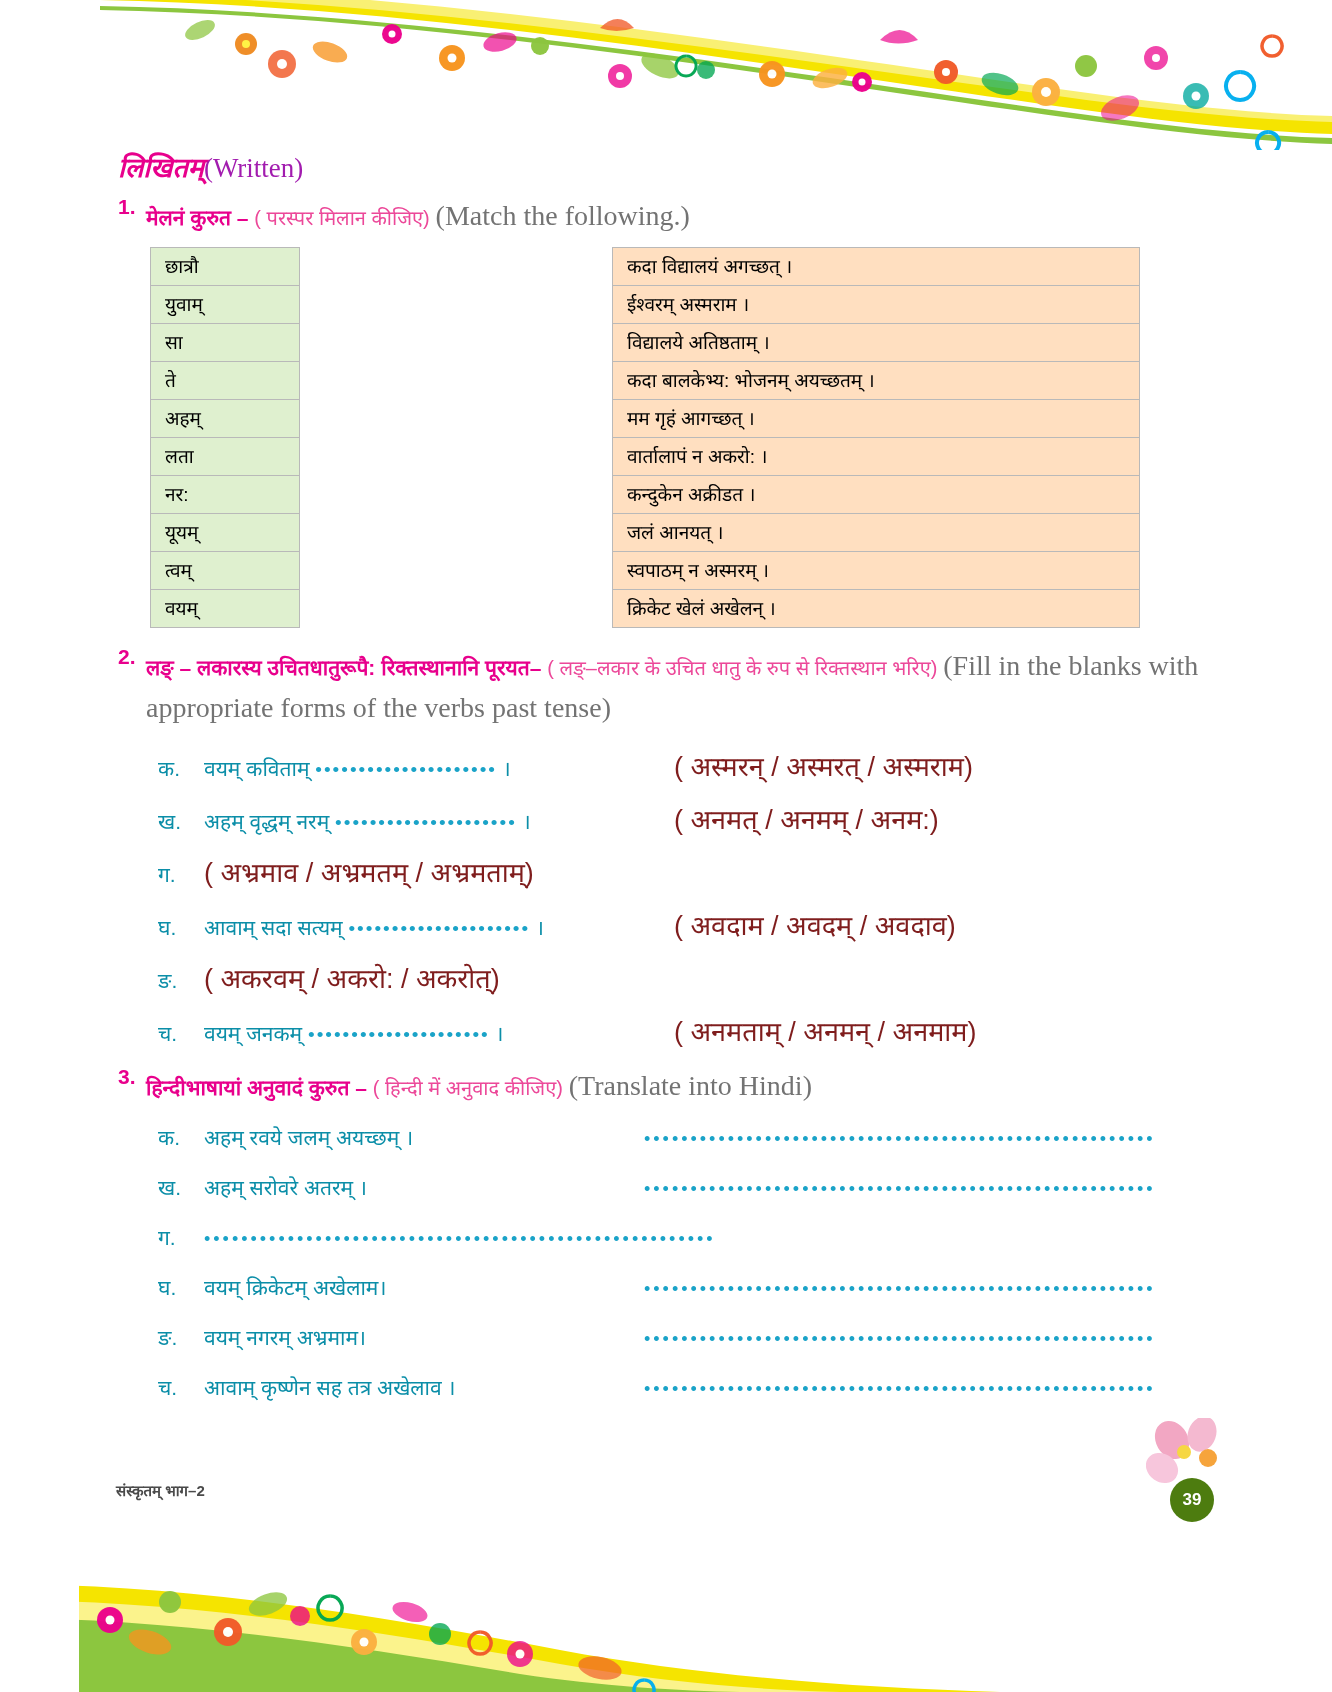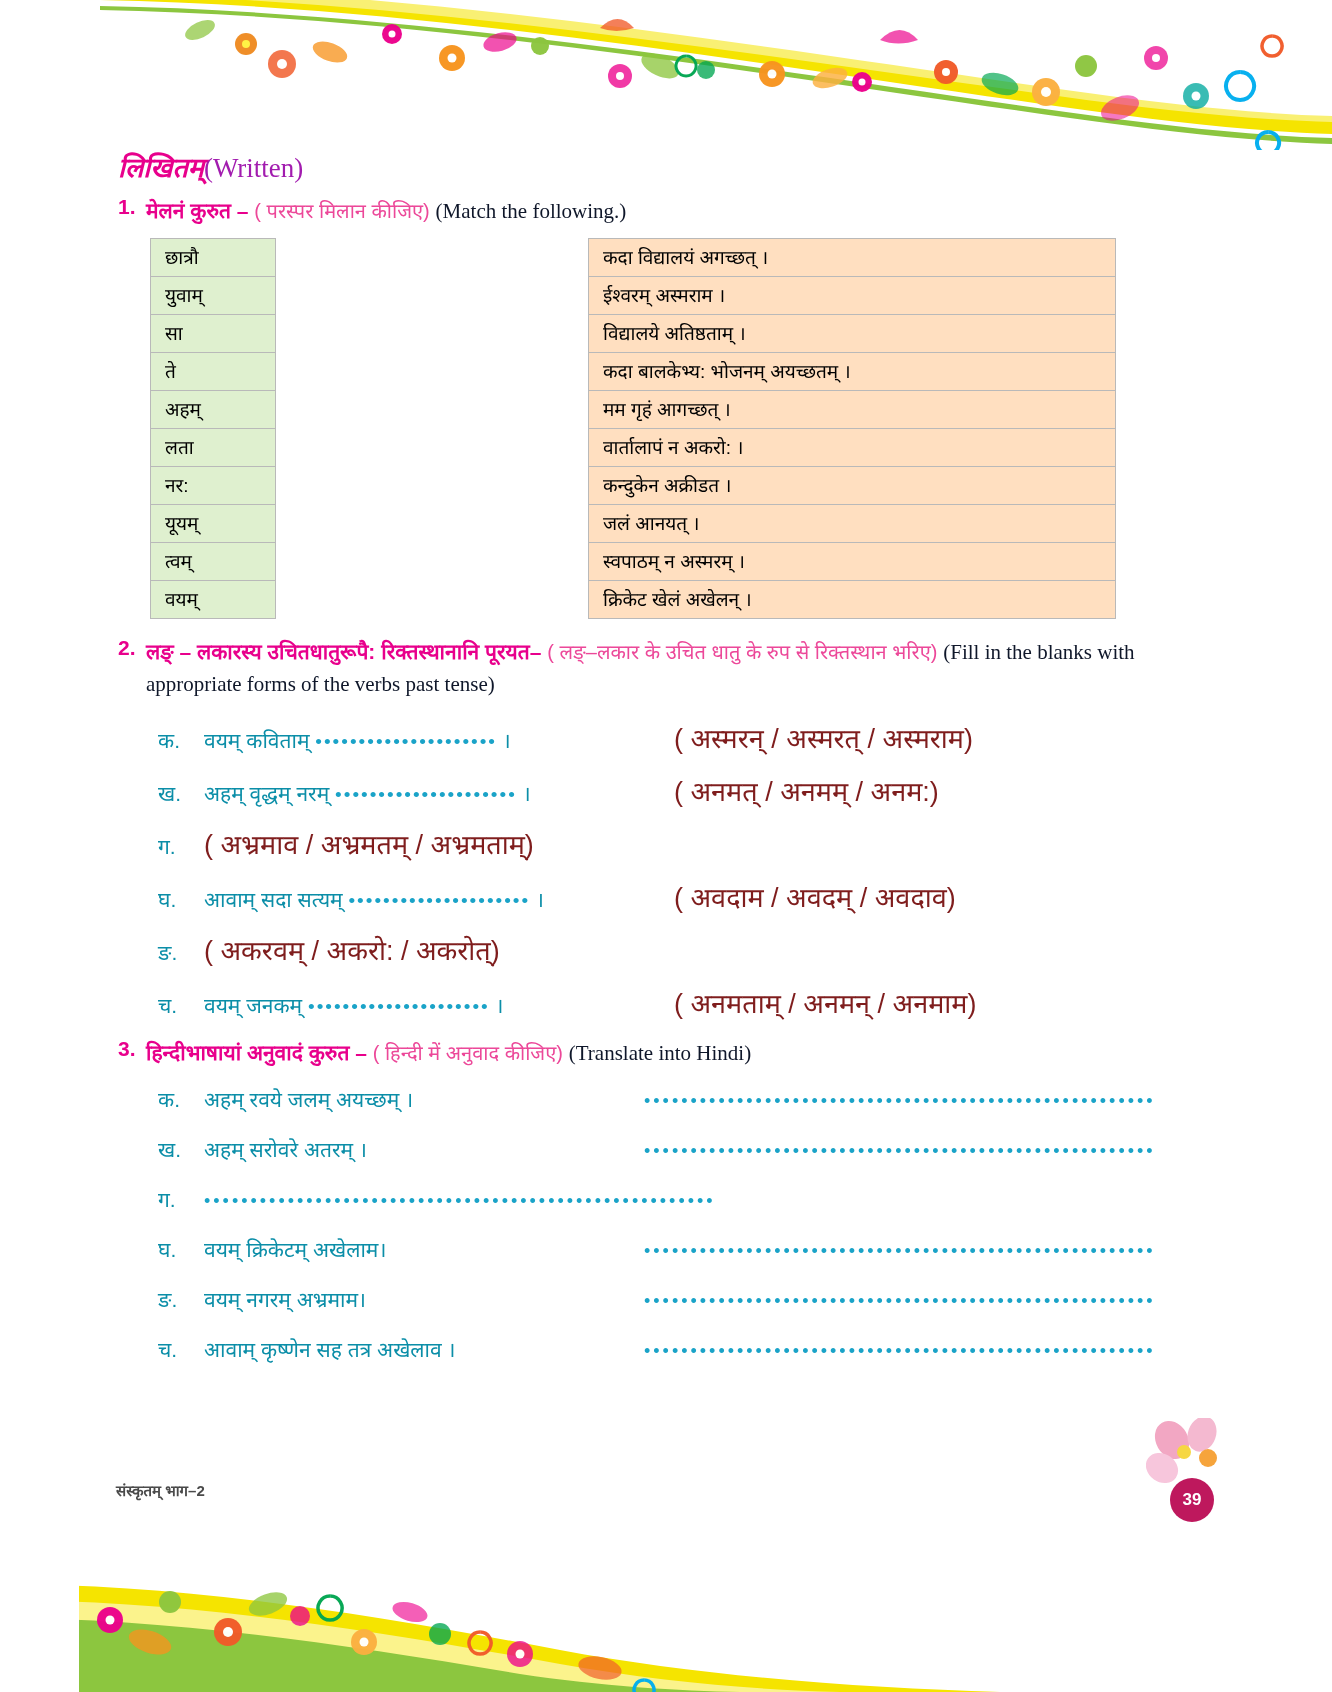--- a/index.html
+++ b/index.html
@@ -89,33 +89,33 @@
     color: #e8008c;
     line-height: 1.5;
     font-family: "Liberation Sans", sans-serif;
   }
   .q-text .hi {
     color: #ec4899;
     font-weight: normal;
     font-size: 20px;
   }
   .q-text .en {
-    color: #0f172a;
+    color: #737373;
     font-weight: normal;
     font-family: "Liberation Serif", serif;
-    font-size: 21px;
+    font-size: 28px;
   }
 
   
   .match-wrap {
     display: flex;
     margin: 10px 0 0 32px;
   }
   .col-left {
-    width: 126px;
+    width: 150px;
   }
   .col-gap {
     width: 312px;
   }
   .col-right {
     width: 528px;
   }
   .cell {
     border: 1px solid #b9b9b9;
     height: 39px;
@@ -203,21 +203,21 @@
     font-weight: bold;
     color: #4a4a4a;
   }
   .page-badge {
     position: absolute;
     right: 118px;
     bottom: 170px;
     width: 44px;
     height: 44px;
     border-radius: 50%;
-    background: #be185d;
+    background: #4d7c0f;
     color: #fff;
     font-size: 17px;
     display: flex;
     align-items: center;
     justify-content: center;
     font-weight: bold;
     box-shadow: 0 0 0 3px #fff;
   }
   .badge-flower {
     position: absolute;

